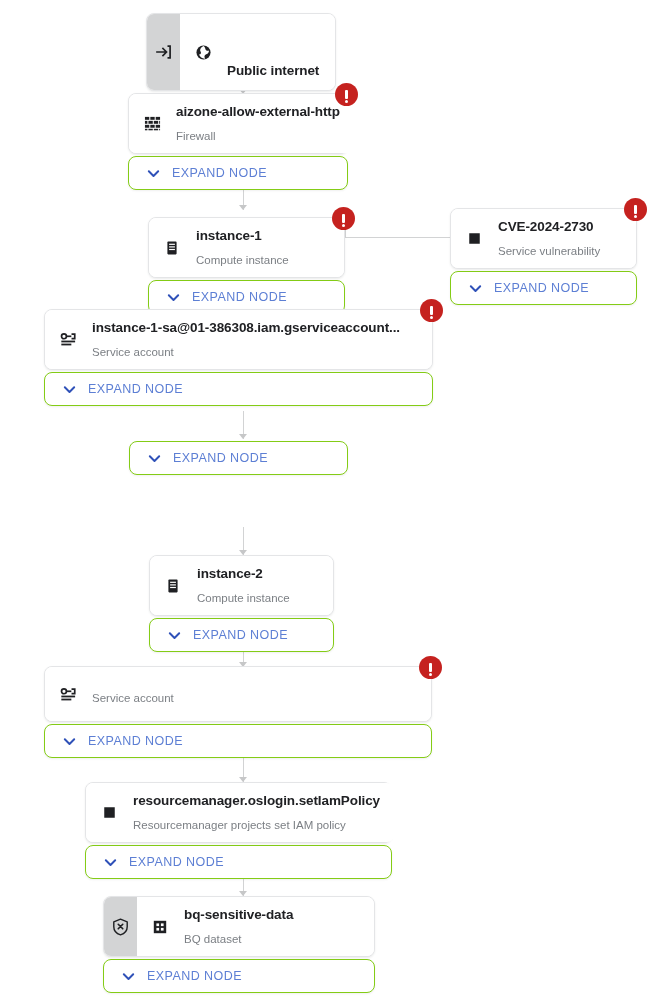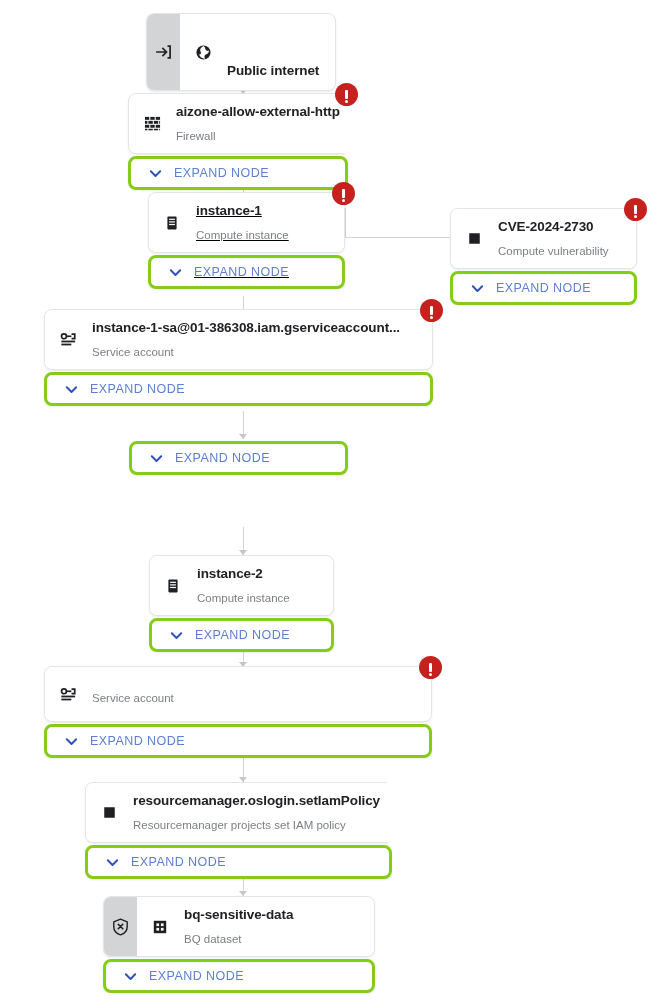--- a/index.html
+++ b/index.html
@@ -100,21 +100,21 @@
     white-space: nowrap;
   }
   .node-title.single { line-height: 20px; margin-top: 38px; }
 
   
   .expand-bar {
     position: relative;
     display: flex;
     align-items: center;
     background: #ffffff;
-    border: 3px solid #84cc16;
+    border: 1px solid #84cc16;
     border-radius: 8px;
     box-shadow: 0 1px 2px rgba(60,64,67,0.08);
     height: 34px;
     padding-left: 17px;
     margin-top: 2px;
     z-index: 2;
   }
   .chev {
     width: 15px; height: 15px;
     margin-right: 11px;
@@ -243,21 +243,21 @@
       </div>
     </div>
     <div class="expand-bar">
       <svg class="chev" viewBox="0 0 16 16">
         <path d="M3 5.6 L8 10.6 L13 5.6" fill="none" stroke="#2f51b8" stroke-width="2.1" stroke-linecap="round" stroke-linejoin="round"></path>
       </svg>
       <span class="expand-label">EXPAND NODE</span>
     </div>
   </div>
 
-  <div class="node-group" style="left:148px; top:192px; width:197px;text-decoration:underline;">
+  <div class="node-group" style="left:148px; top:217px; width:197px;">
     <div class="node-card">
       <div class="alert-badge">
           <span class="bang"></span>
         </div>
       <div class="node-body">
         <div class="node-icon">
           <svg width="16" height="16" viewBox="0 0 16 16">
             <rect x="3.4" y="1.6" width="9.2" height="12.8" rx="0.8" fill="#1f2023"></rect>
             <rect x="5.1" y="3.7" width="5.8" height="1.2" fill="#ffffff"></rect>
             <rect x="5.1" y="6.3" width="5.8" height="1.2" fill="#ffffff"></rect>
@@ -284,21 +284,21 @@
           <span class="bang"></span>
         </div>
       <div class="node-body">
         <div class="node-icon">
           <svg width="15" height="15" viewBox="0 0 16 16">
             <rect x="2.4" y="2.4" width="11.2" height="11.2" fill="#1f2023"></rect>
           </svg>
         </div>
         <div class="node-text">
           <div class="node-title">CVE-2024-2730</div>
-          <div class="node-sub">Compute vulnerability</div>
+          <div class="node-sub">Service vulnerability</div>
         </div>
       </div>
     </div>
     <div class="expand-bar">
       <svg class="chev" viewBox="0 0 16 16">
         <path d="M3 5.6 L8 10.6 L13 5.6" fill="none" stroke="#2f51b8" stroke-width="2.1" stroke-linecap="round" stroke-linejoin="round"></path>
       </svg>
       <span class="expand-label">EXPAND NODE</span>
     </div>
   </div>

